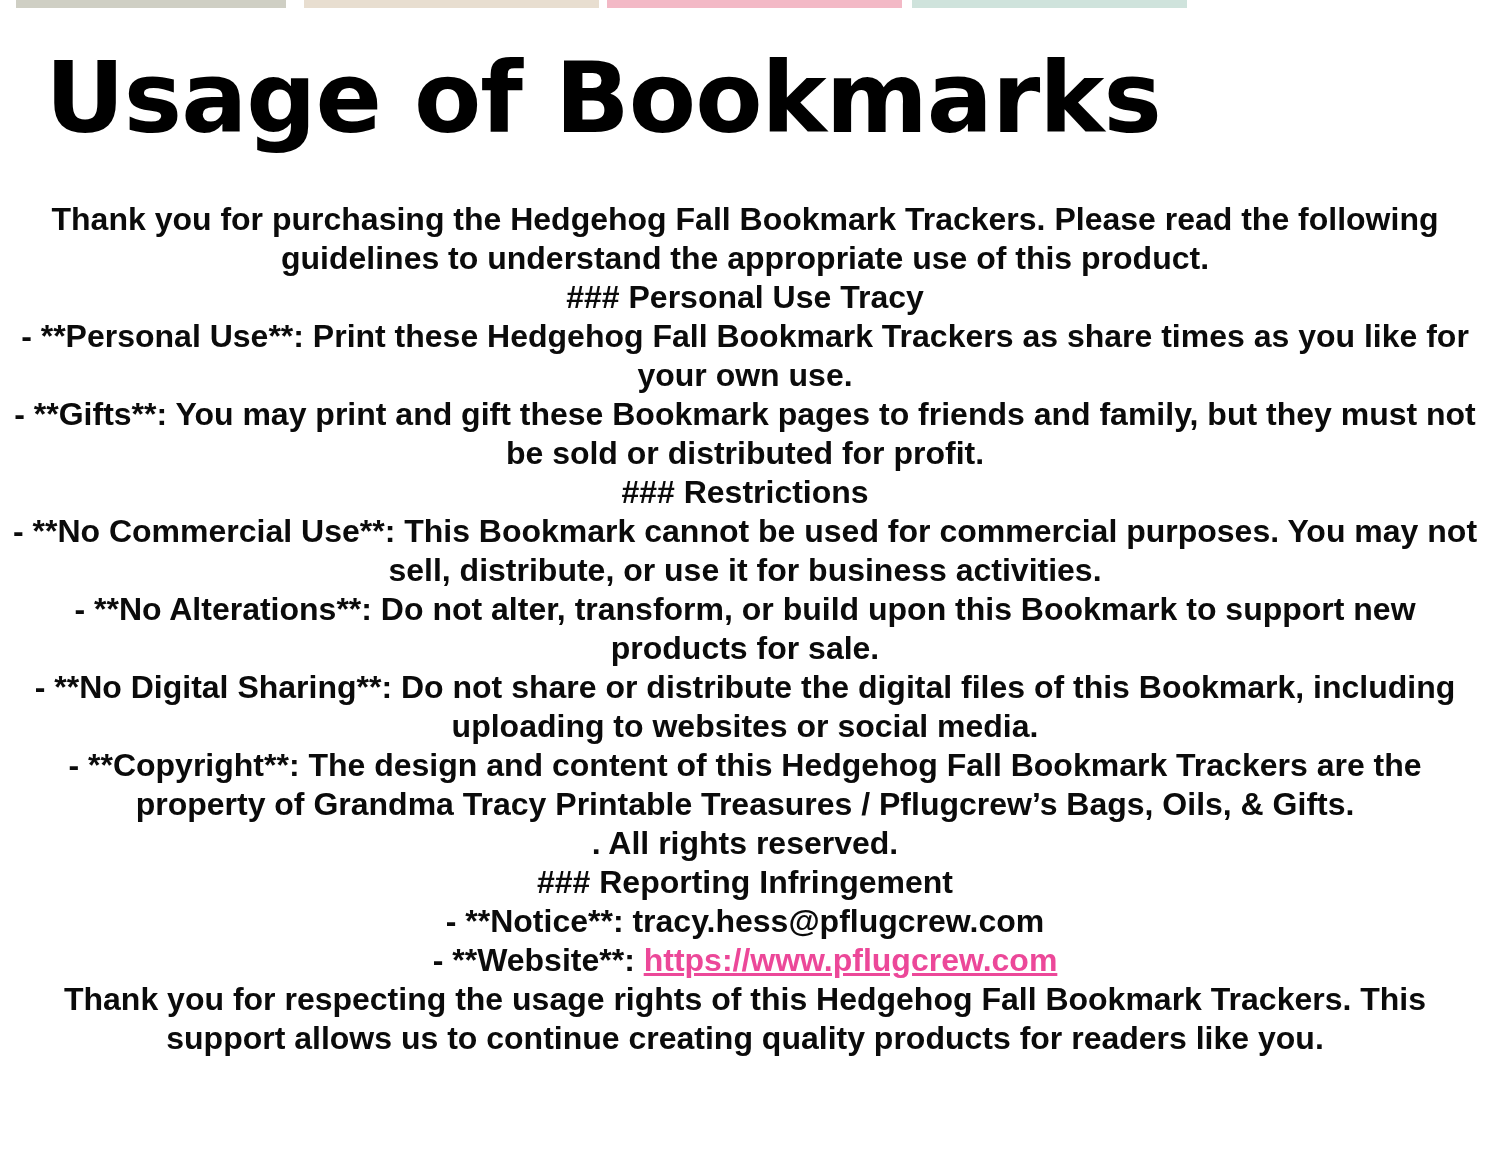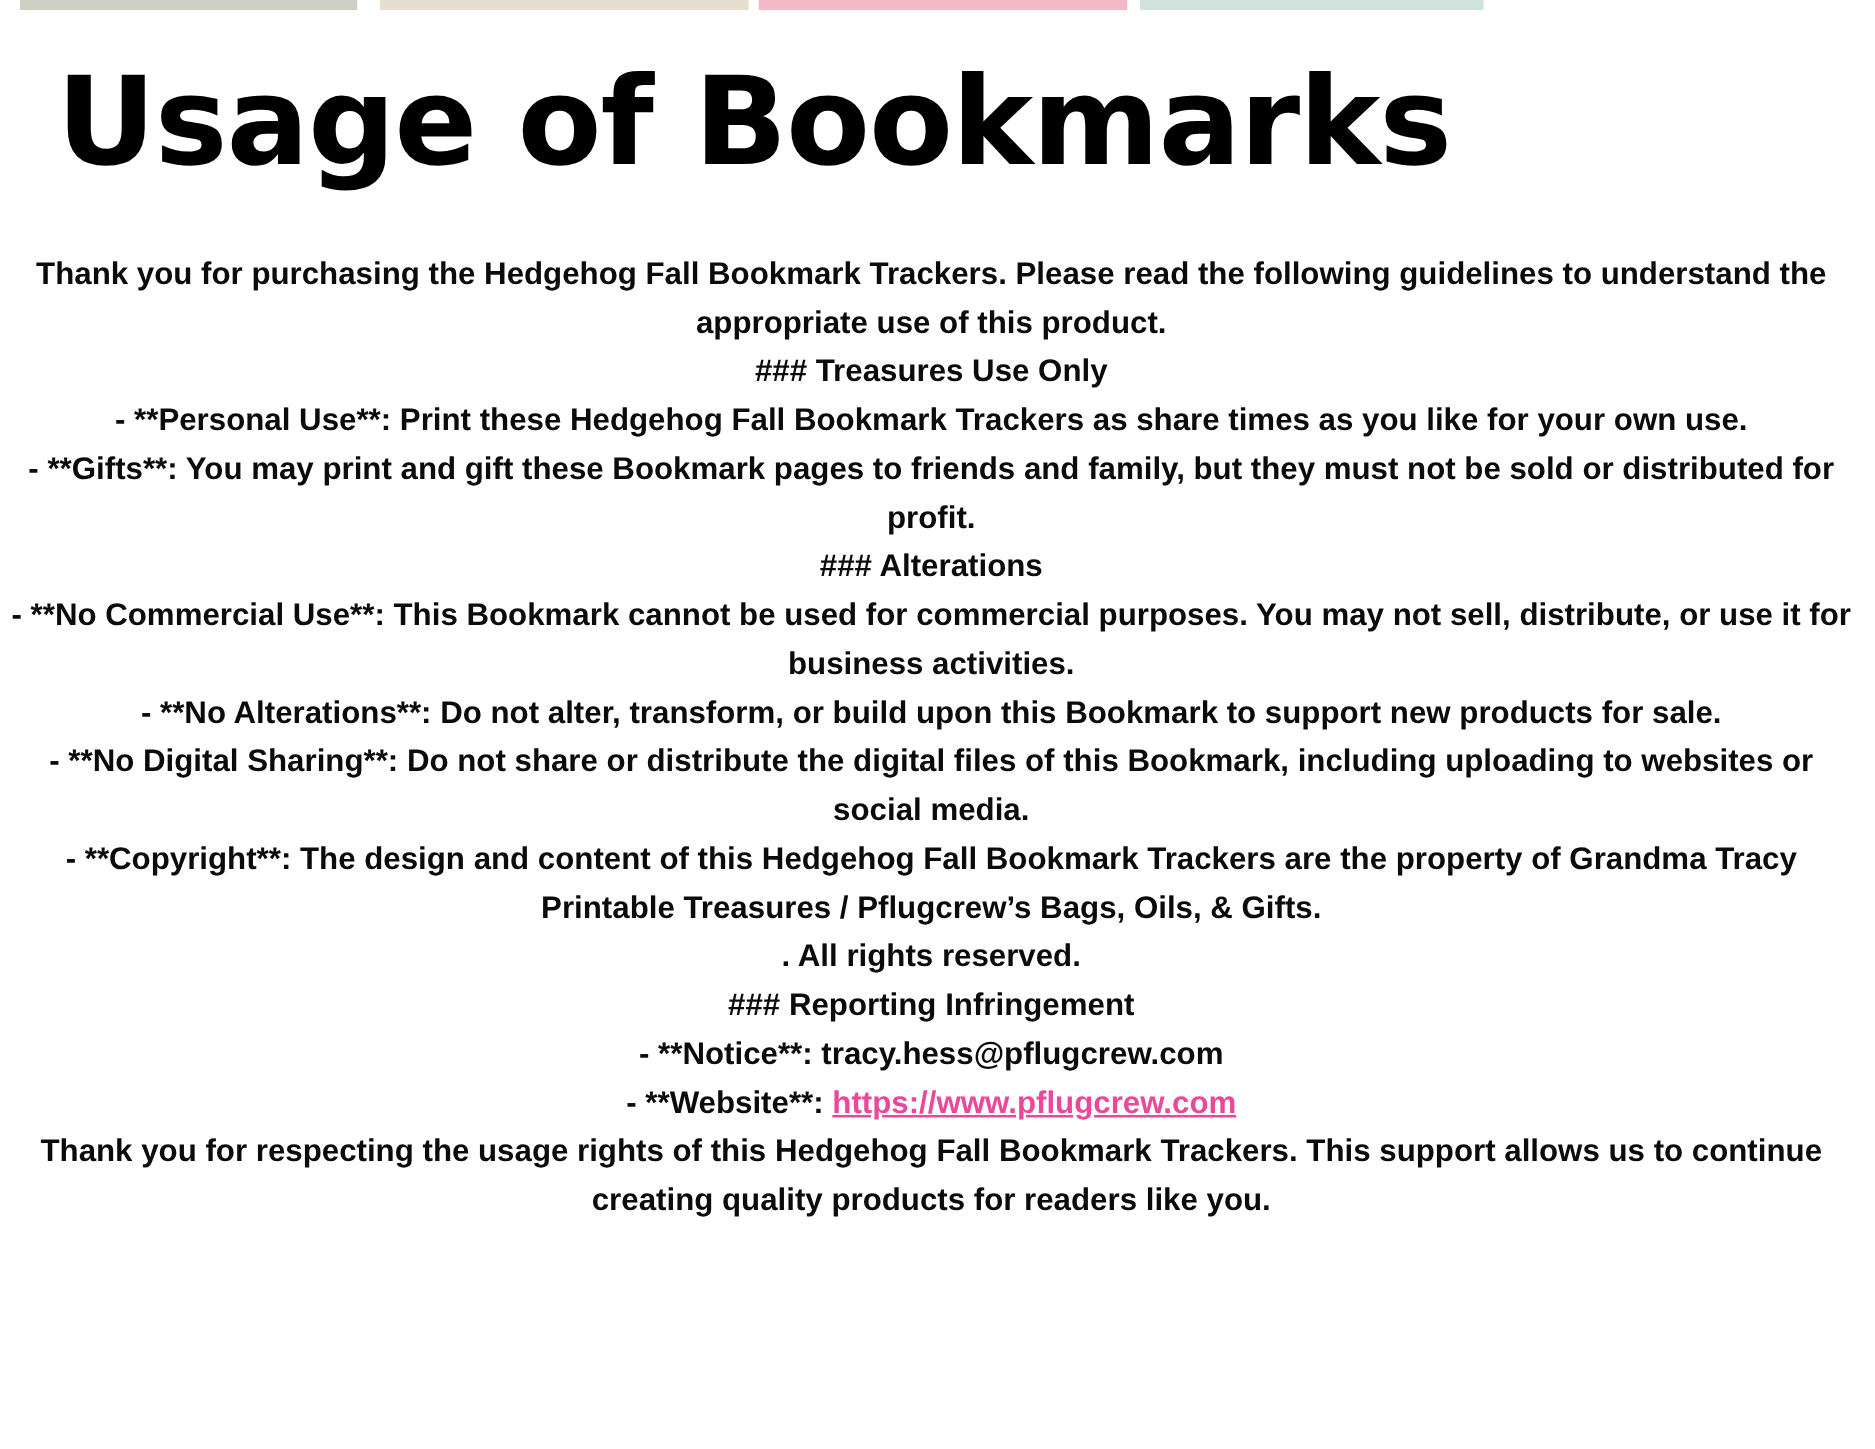--- a/index.html
+++ b/index.html
@@ -61,21 +61,21 @@
   }
 
   .body-block {
     margin: 0 auto;
     width: 1490px;
     padding-top: 48px;
     text-align: center;
   }
 
   .line {
-    font-size: 25px;
+    font-size: 32px;
     font-weight: 700;
     line-height: 39px;
     text-align: center;
     color: #0b0b0b;
     margin: 0;
     padding: 0 6px;
   }
 
   .line.heading {
     font-weight: 700;
@@ -101,24 +101,24 @@
   <div class="strip s8"></div>
 </div>
 
 <div class="page">
 
   <h1 class="doc-title">Usage of Bookmarks</h1>
 
   <div class="body-block">
 
     <p class="line">Thank you for purchasing the Hedgehog Fall Bookmark Trackers. Please read the following guidelines to understand the appropriate use of this product.</p>
-    <p class="line heading">### Treasures Use Only</p>
+    <p class="line heading">### Personal Use Tracy</p>
     <p class="line">- **Personal Use**: Print these Hedgehog Fall Bookmark Trackers as share times as you like for your own use.</p>
     <p class="line">- **Gifts**: You may print and gift these  Bookmark pages to friends and family, but they must not be sold or distributed for profit.</p>
-    <p class="line heading">### Alterations</p>
+    <p class="line heading">### Restrictions</p>
     <p class="line">- **No Commercial Use**: This  Bookmark cannot be used for commercial purposes. You may not sell, distribute, or use it for business activities.</p>
     <p class="line">- **No Alterations**: Do not alter, transform, or build upon this  Bookmark to support new products for sale.</p>
     <p class="line">- **No Digital Sharing**: Do not share or distribute the digital files of this  Bookmark, including uploading to websites or social media.</p>
     <p class="line">- **Copyright**: The design and content of this Hedgehog Fall Bookmark Trackers are the property of Grandma Tracy Printable Treasures / Pflugcrew’s Bags, Oils, &amp; Gifts.</p>
     <p class="line">. All rights reserved.</p>
     <p class="line heading">### Reporting Infringement</p>
     <p class="line">- **Notice**: tracy.hess@pflugcrew.com</p>
 
     <p class="line">
       <span>- **Website**: </span><a class="link" href="#">https://www.pflugcrew.com</a>

